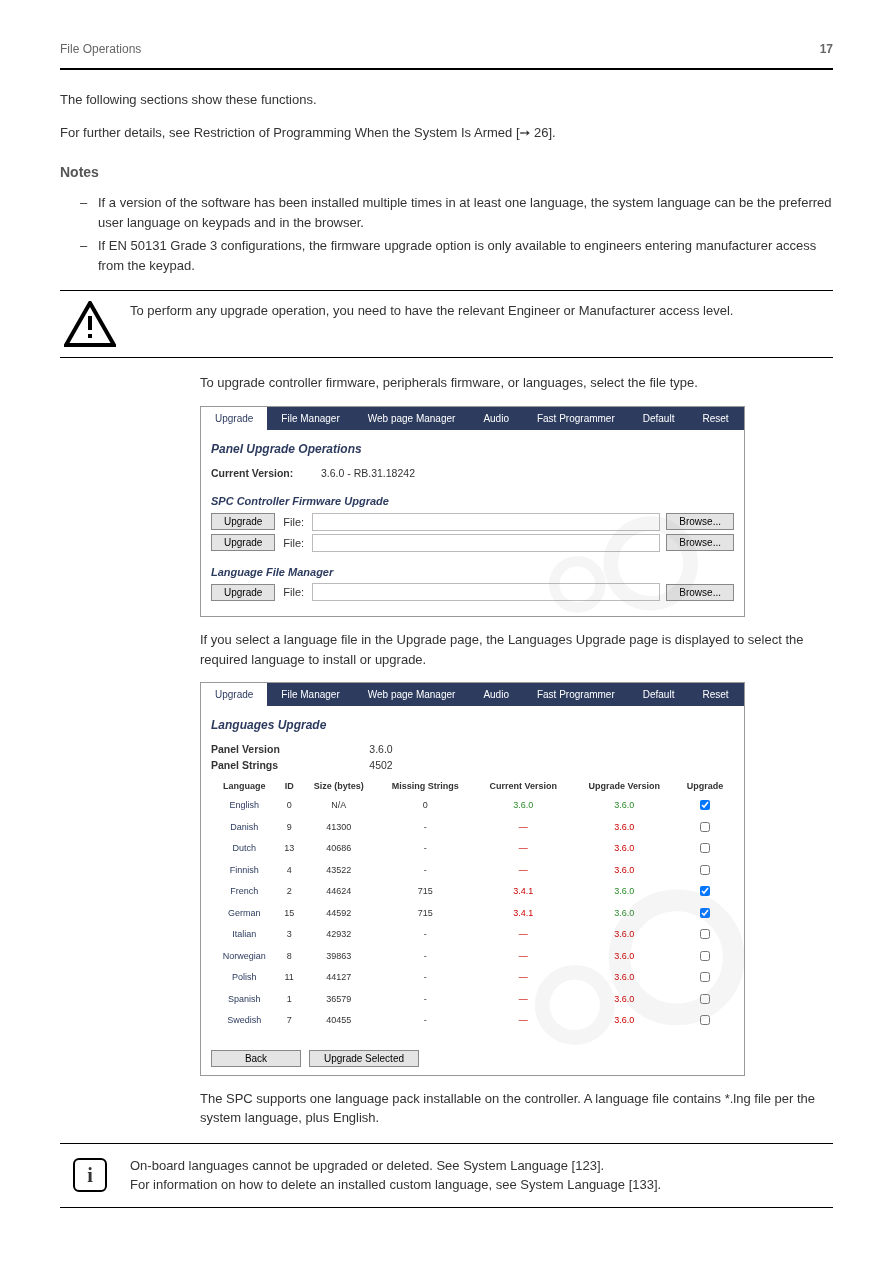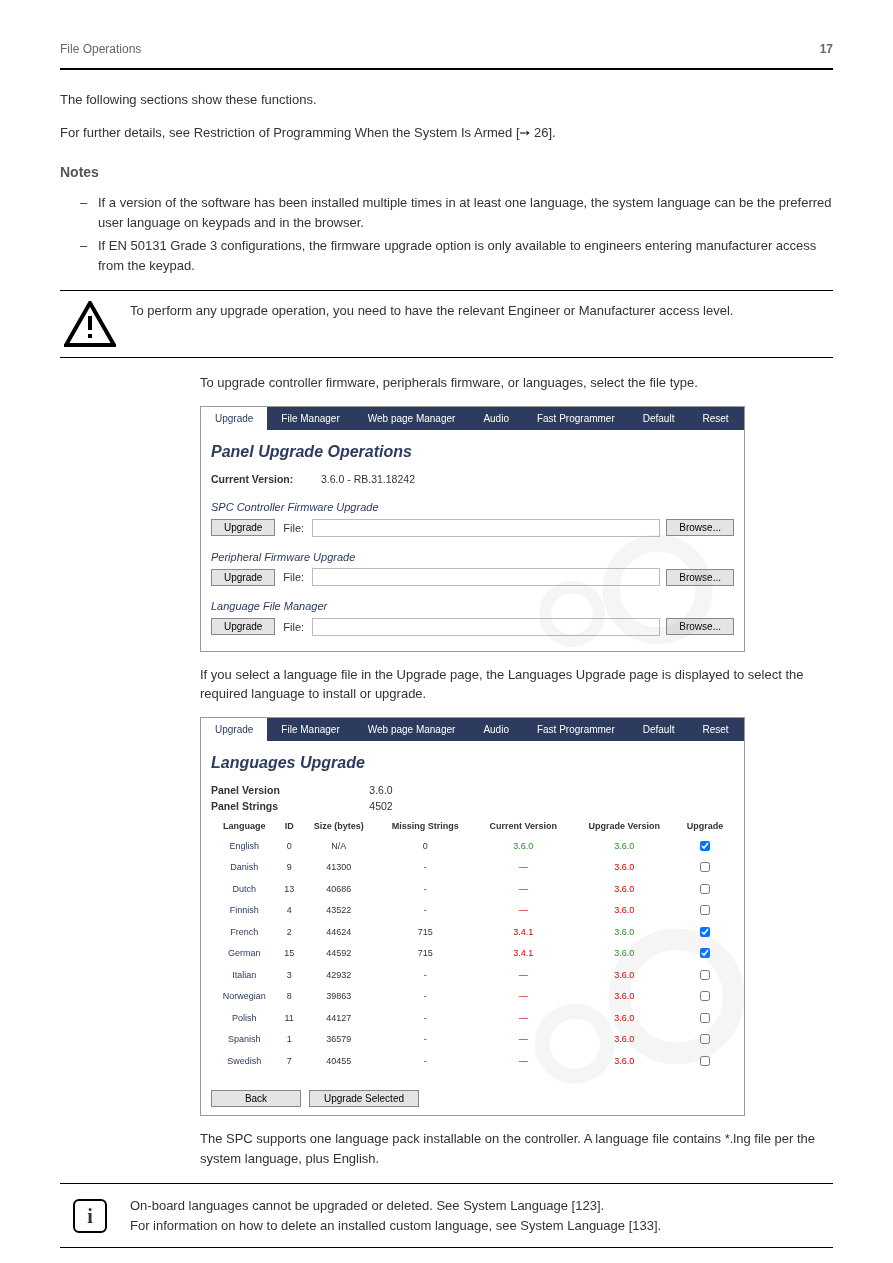--- a/index.html
+++ b/index.html
@@ -71,25 +71,25 @@
     display: flex;
     color: #fff;
   }
   .tab {
     padding: 4px 14px;
     cursor: pointer;
     font-size: 10px;
   }
   .tab.active { background: #fff; color: #2c3b5e; }
   .panel-body { padding: 6px 10px 12px; }
-  .blue-title { color: #2c3b5e; font-style: italic; font-weight: bold; font-size: 16px; margin: 4px 0 8px; }
+  .blue-title { color: #2c3b5e; font-style: italic; font-weight: bold; font-size: 12px; margin: 4px 0 8px; }
   .kv { font-size: 10.5px; margin: 2px 0 10px; display:flex; }
   .kv-label { font-weight: bold; width:110px; }
   .kv-val { }
-  .blue-sub { color: #2c3b5e; font-style: italic; font-weight: normal; font-size: 11px; margin-top:12px; }
+  .blue-sub { color: #2c3b5e; font-style: italic; font-weight: bold; font-size: 11px; margin-top:12px; }
   .upl-row { display: flex; align-items: center; margin: 3px 0; gap:6px;}
   .btn {
     background: #e4e4e4;
     border: 1px solid #888;
     padding: 2px 12px;
     font-size: 10px;
     cursor: pointer;
   }
   .file-field { flex:1; border:1px solid #bbb; height:16px; background:#fff; }
   .file-lbl { font-size: 11px; padding:0 2px;}
@@ -156,21 +156,20 @@
       </div>
 
       <div class="blue-sub">SPC Controller Firmware Upgrade</div>
       <div class="upl-row">
         <button class="btn">Upgrade</button>
         <span class="file-lbl">File:</span>
         <div class="file-field"></div>
         <button class="btn">Browse...</button>
       </div>
 
-      <div class="blue-sub">Peripheral Firmware Upgrade</div>
       <div class="upl-row">
         <button class="btn">Upgrade</button>
         <span class="file-lbl">File:</span>
         <div class="file-field"></div>
         <button class="btn">Browse...</button>
       </div>
 
       <div class="blue-sub">Language File Manager</div>
       <div class="upl-row">
         <button class="btn">Upgrade</button>

